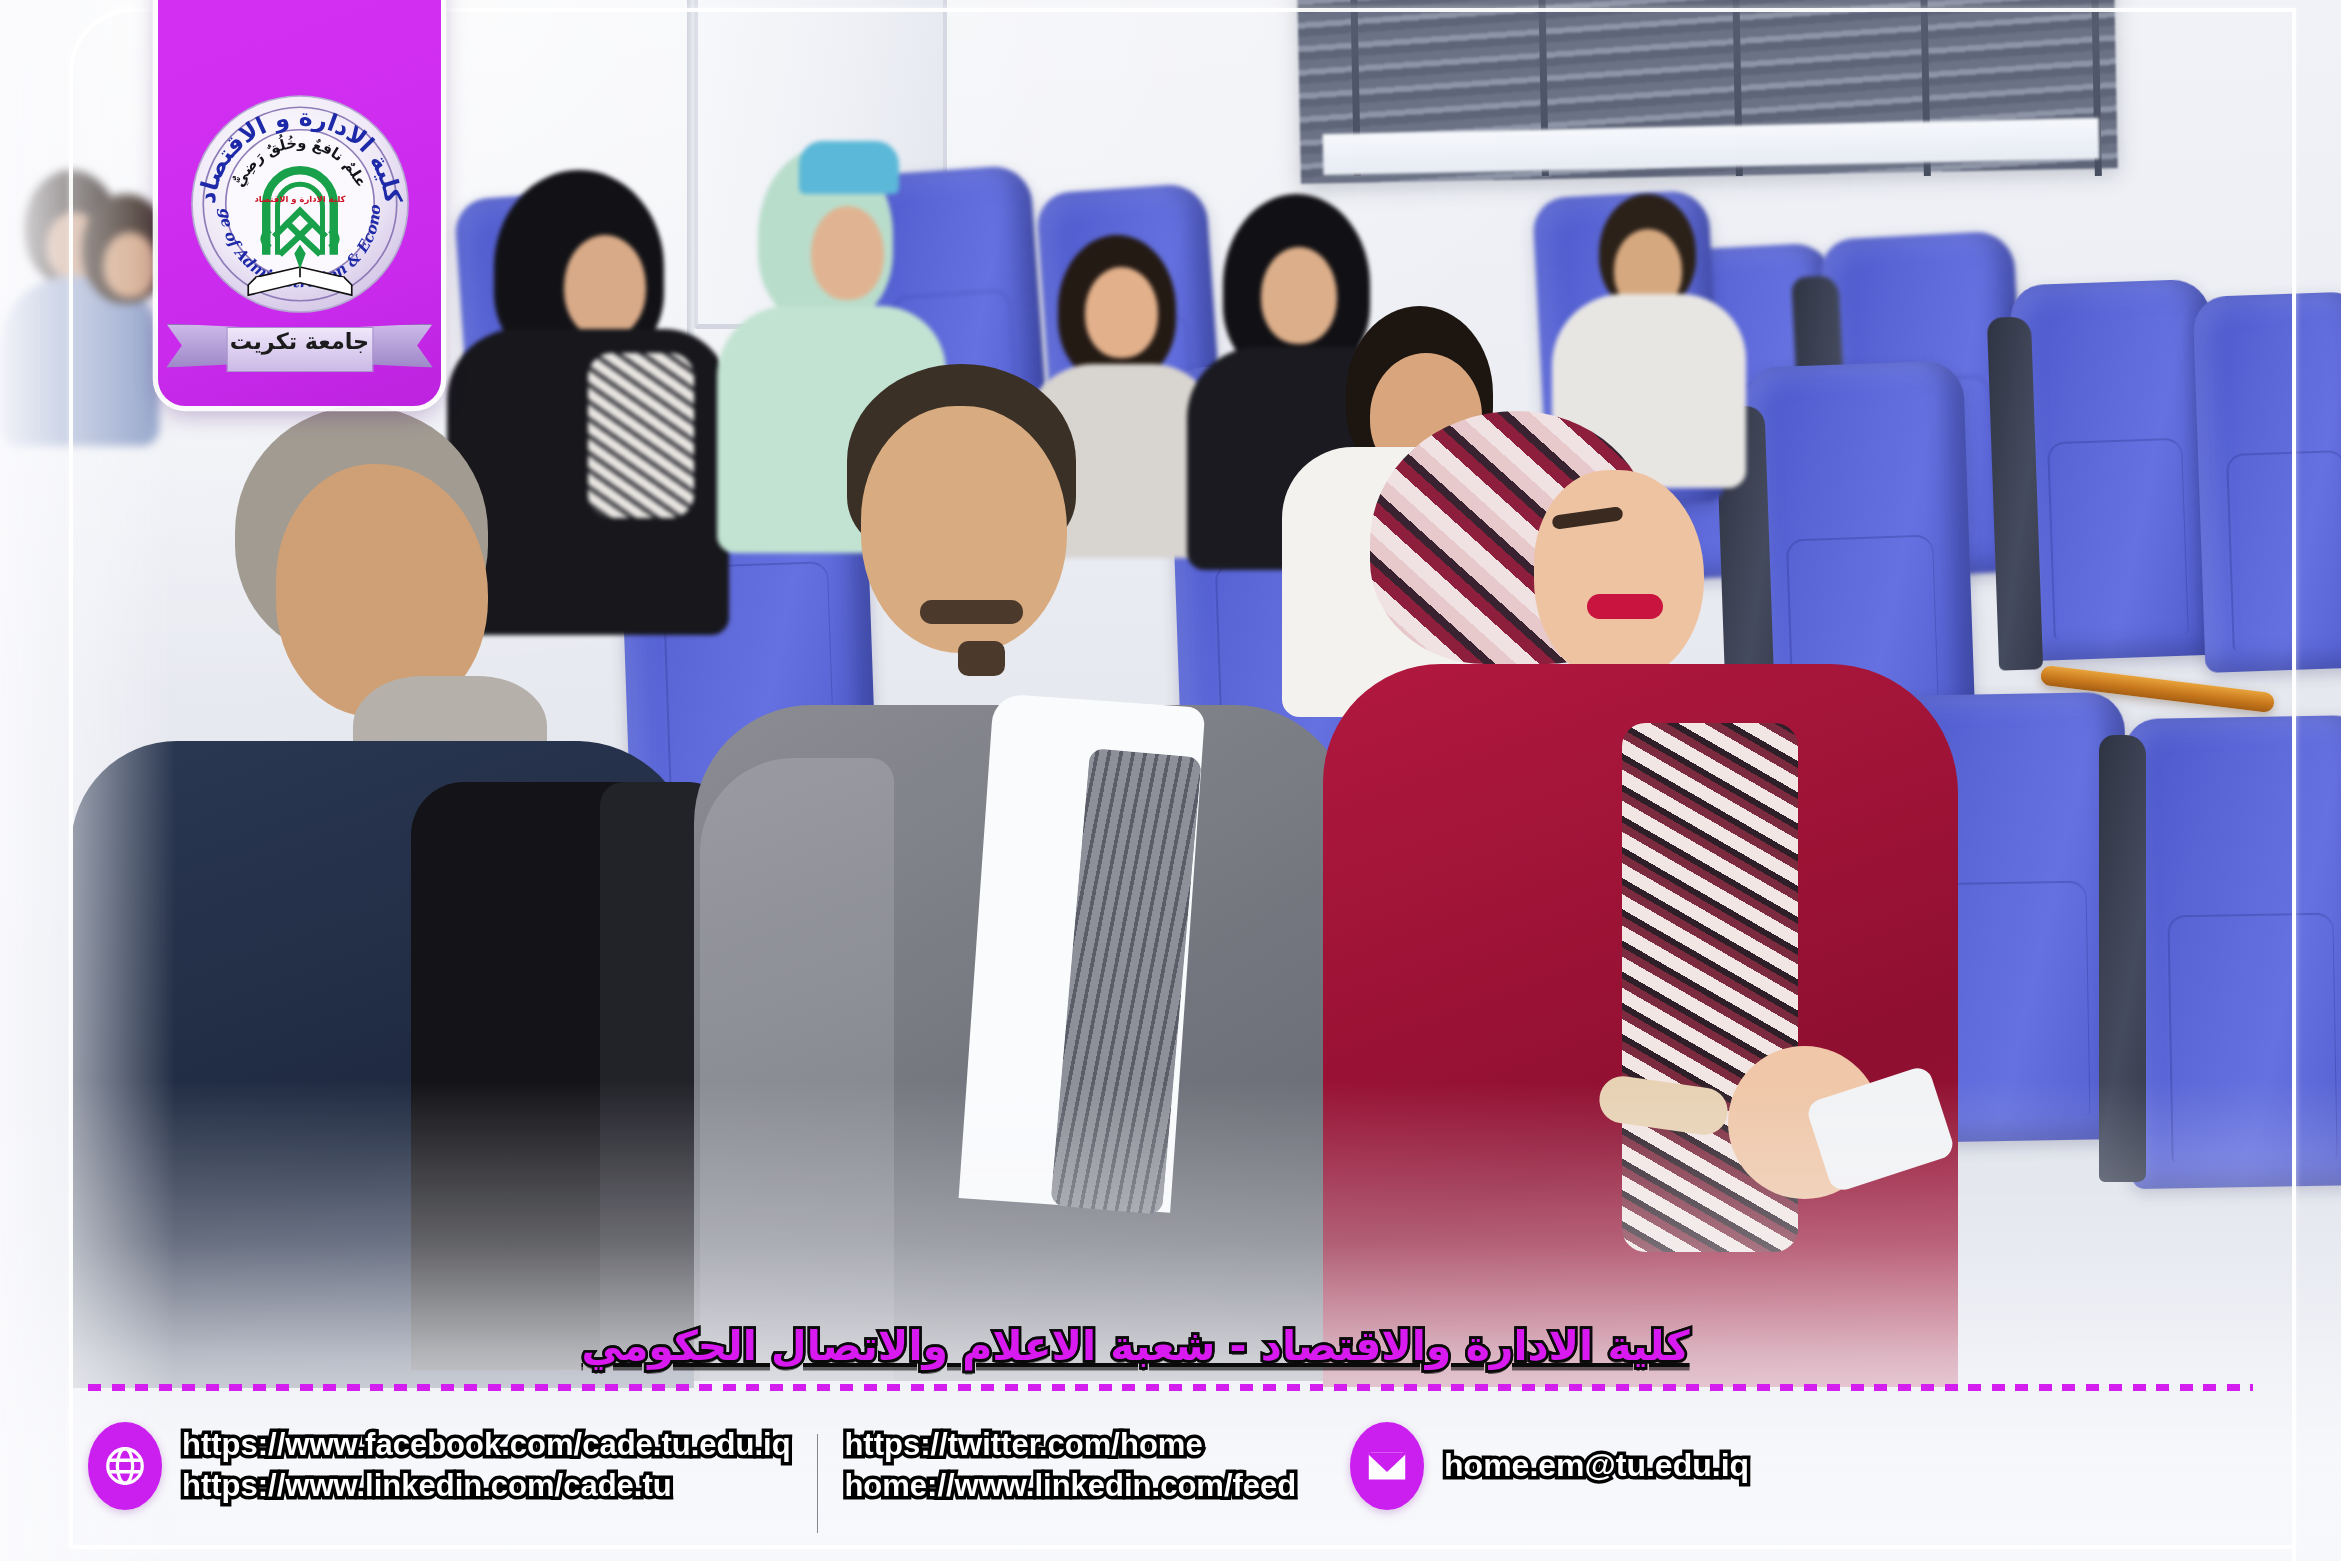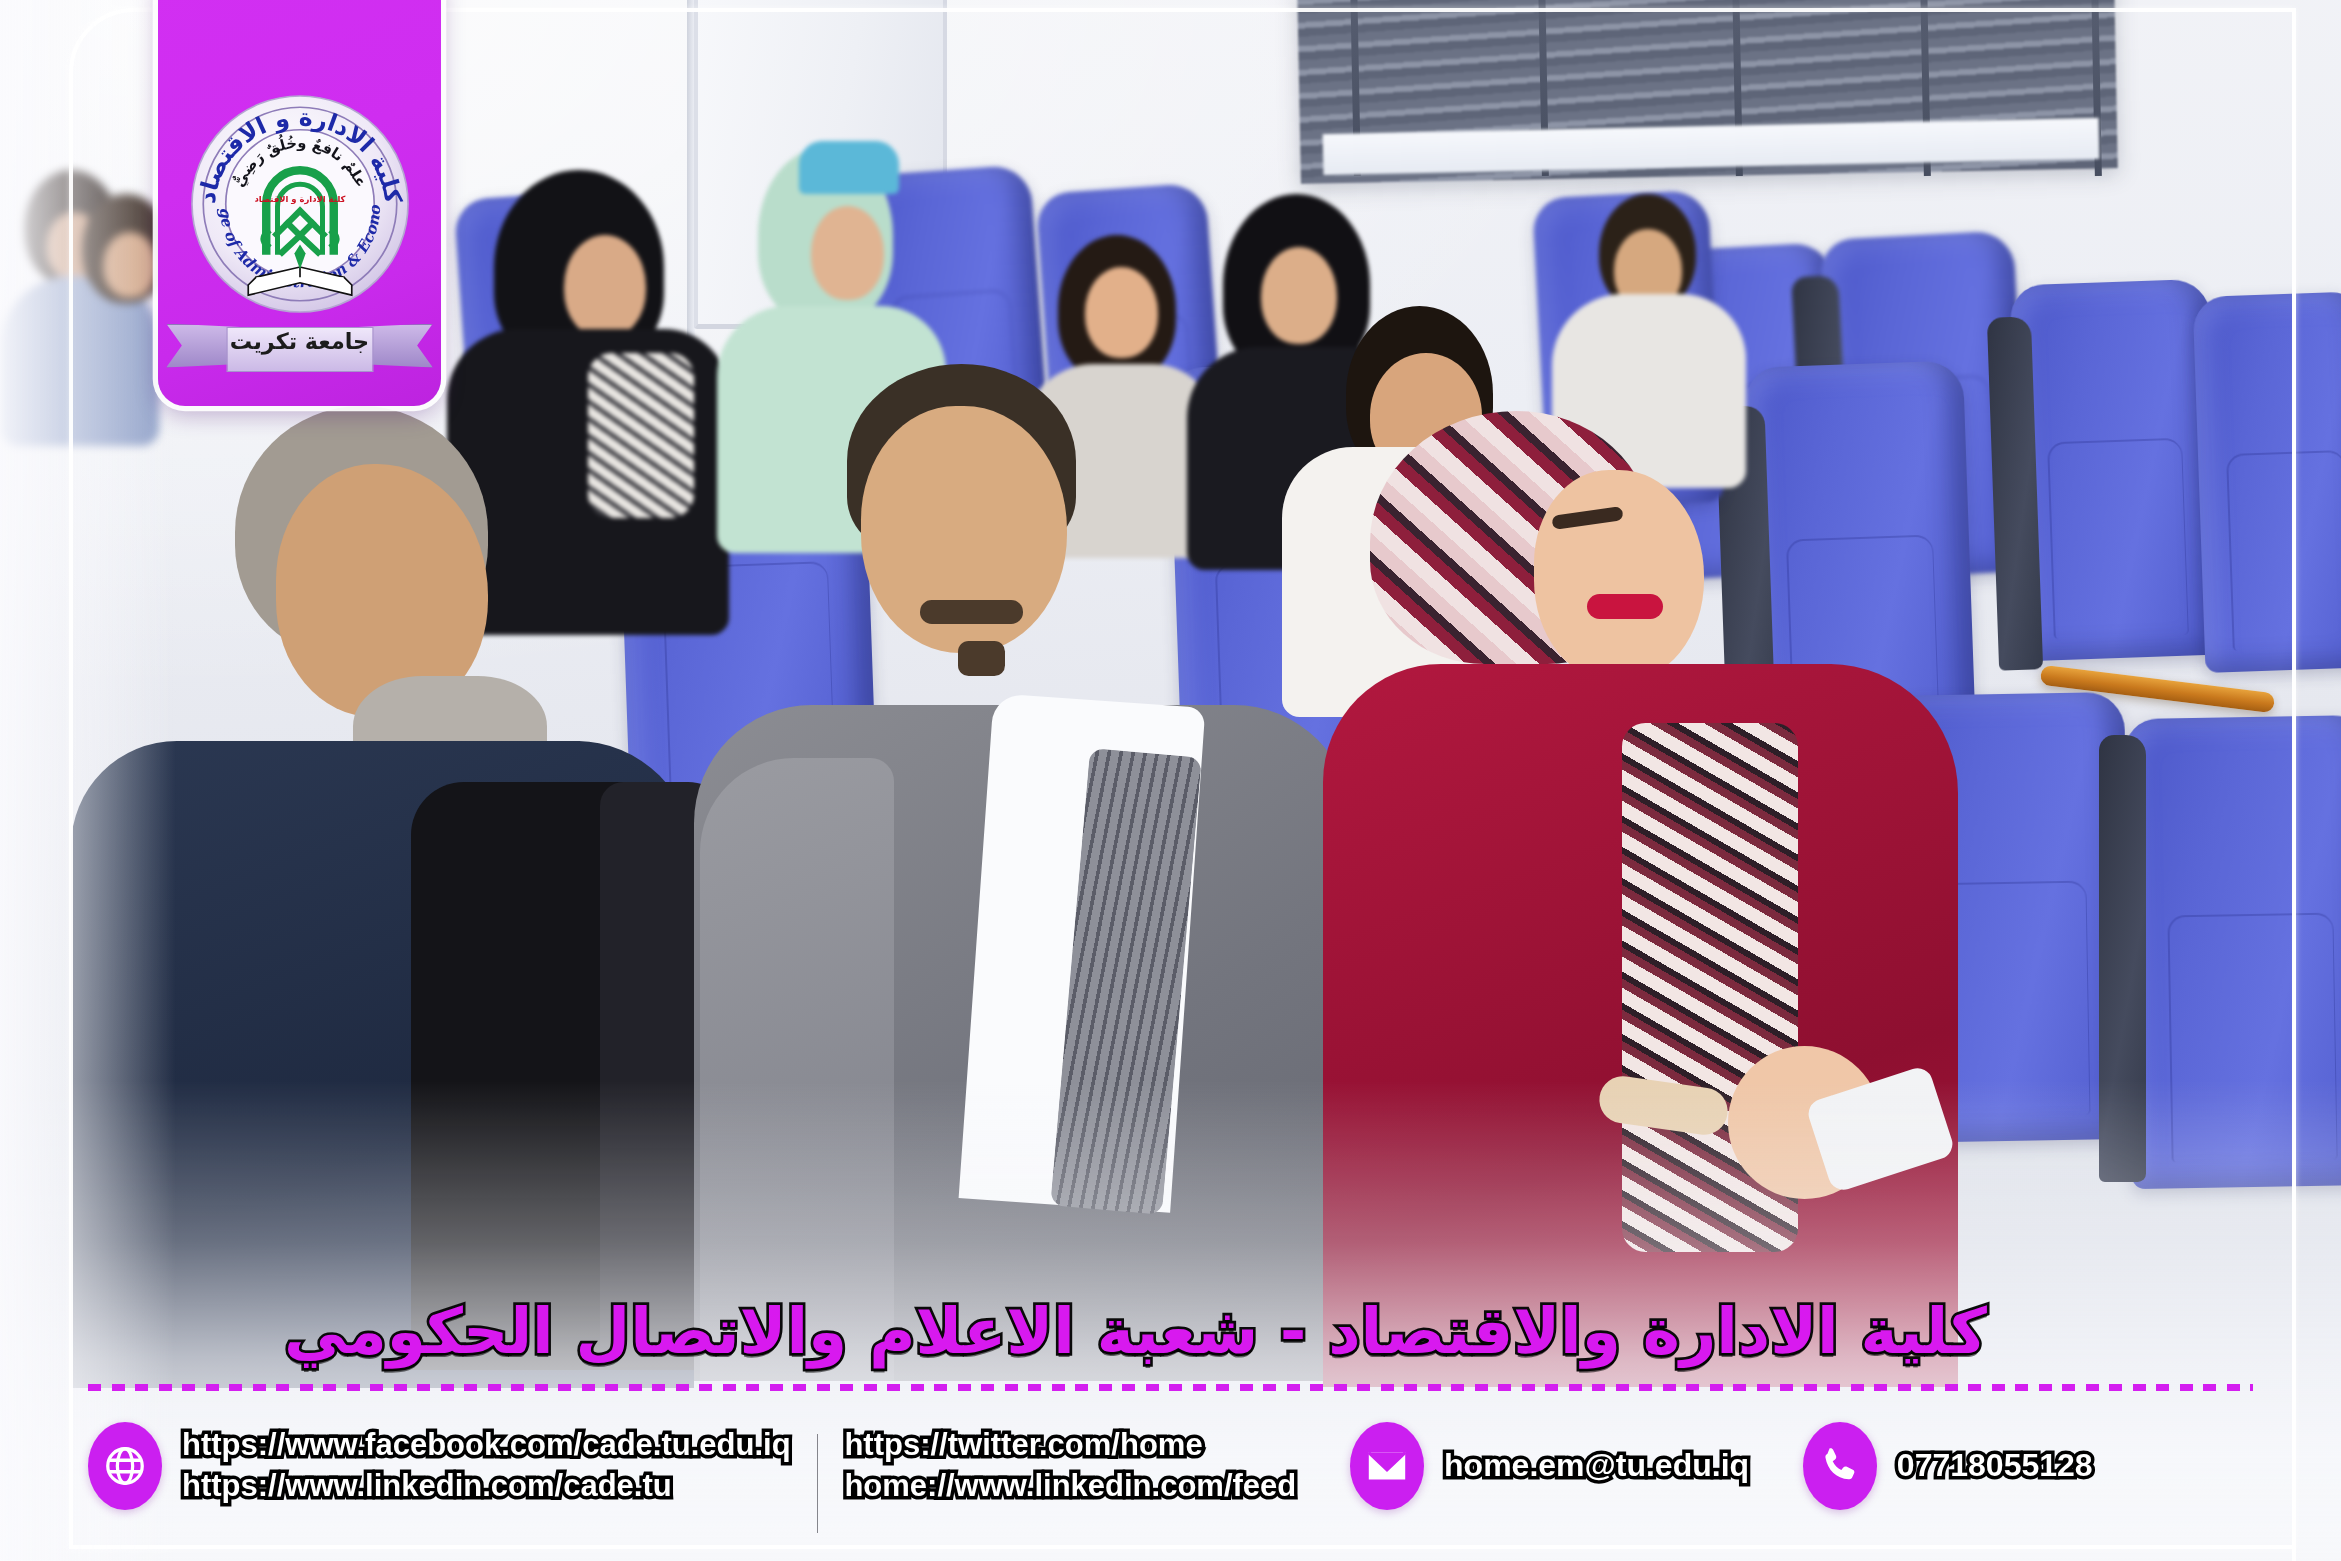--- a/index.html
+++ b/index.html
@@ -151,27 +151,28 @@
   }
 
   
   .title-bar{
     position:absolute; left:0; right:71px; bottom:190px;
     text-align:center; direction:rtl;
   }
   .title-bar .t{
     display:inline-block;
     font-family:"DejaVu Sans", sans-serif;
-    font-size:63px; font-weight:700; letter-spacing:0;
+    font-size:41px; font-weight:700; letter-spacing:0;
     color:#d819ef;
     -webkit-text-stroke:5.3px #0a0a0a;
     paint-order:stroke fill;
     text-shadow:0 3.5px 0 rgba(0,0,0,.55);
     line-height:1.22;
     white-space:nowrap;
+    text-decoration:underline;
   }
 
   
   .divider{
     position:absolute; left:88px; right:89px; bottom:170px; height:7px;
     background-image:repeating-linear-gradient(90deg,
         #d41ef0 0px, #d41ef0 13px, rgba(255,255,255,0) 13px, rgba(255,255,255,0) 23.5px);
   }
 
   
@@ -432,27 +433,17 @@
           <path d="M2.5 5 L12 14 L21.5 5" fill="none" stroke="#cb1ff0" stroke-width="1.6"></path>
         </svg>
       </div>
       <div class="flines">
         <div class="ftext single">home.em@tu.edu.iq</div>
       </div>
     </div>
 
     <div class="fsep" style="background:transparent"></div>
 
-    <div class="fgroup">
-      <div class="ficon">
-        <svg viewBox="0 0 24 24" fill="#fff">
-          <path d="M6.6 2.8c.7-.3 1.5 0 1.8.7l1.5 3.1c.3.7.1 1.5-.5 2l-1.2.9c.9 2 2.5 3.6 4.5 4.6l.9-1.2c.5-.6 1.3-.8 2-.5l3.1 1.5c.7.3 1 1.1.7 1.8l-1 2.2c-.3.7-1 1.1-1.8 1C9.9 18.4 5.6 14.1 4.4 7.5c-.1-.8.3-1.5 1-1.8z"></path>
-        </svg>
-      </div>
-      <div class="flines">
-        <div class="ftext single">07718055128</div>
-      </div>
-    </div>
 
   </div>
 
 </div>
 
 
 </body></html>

